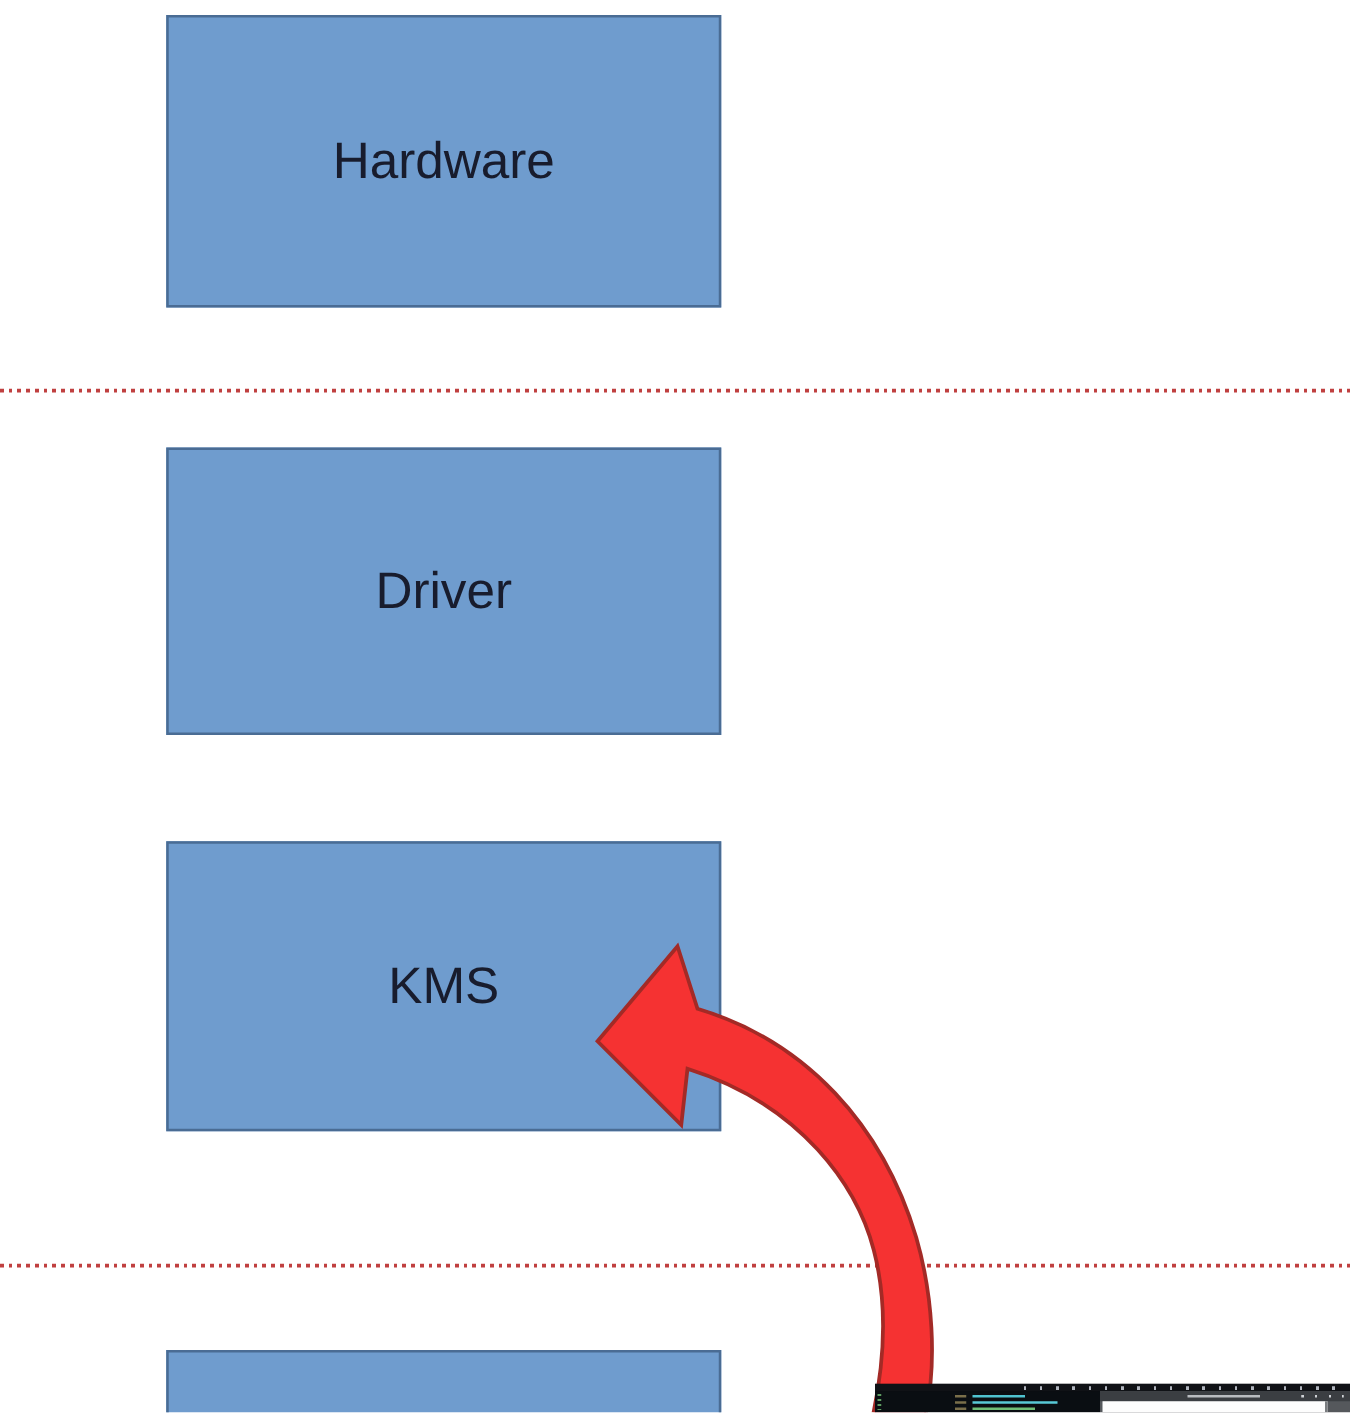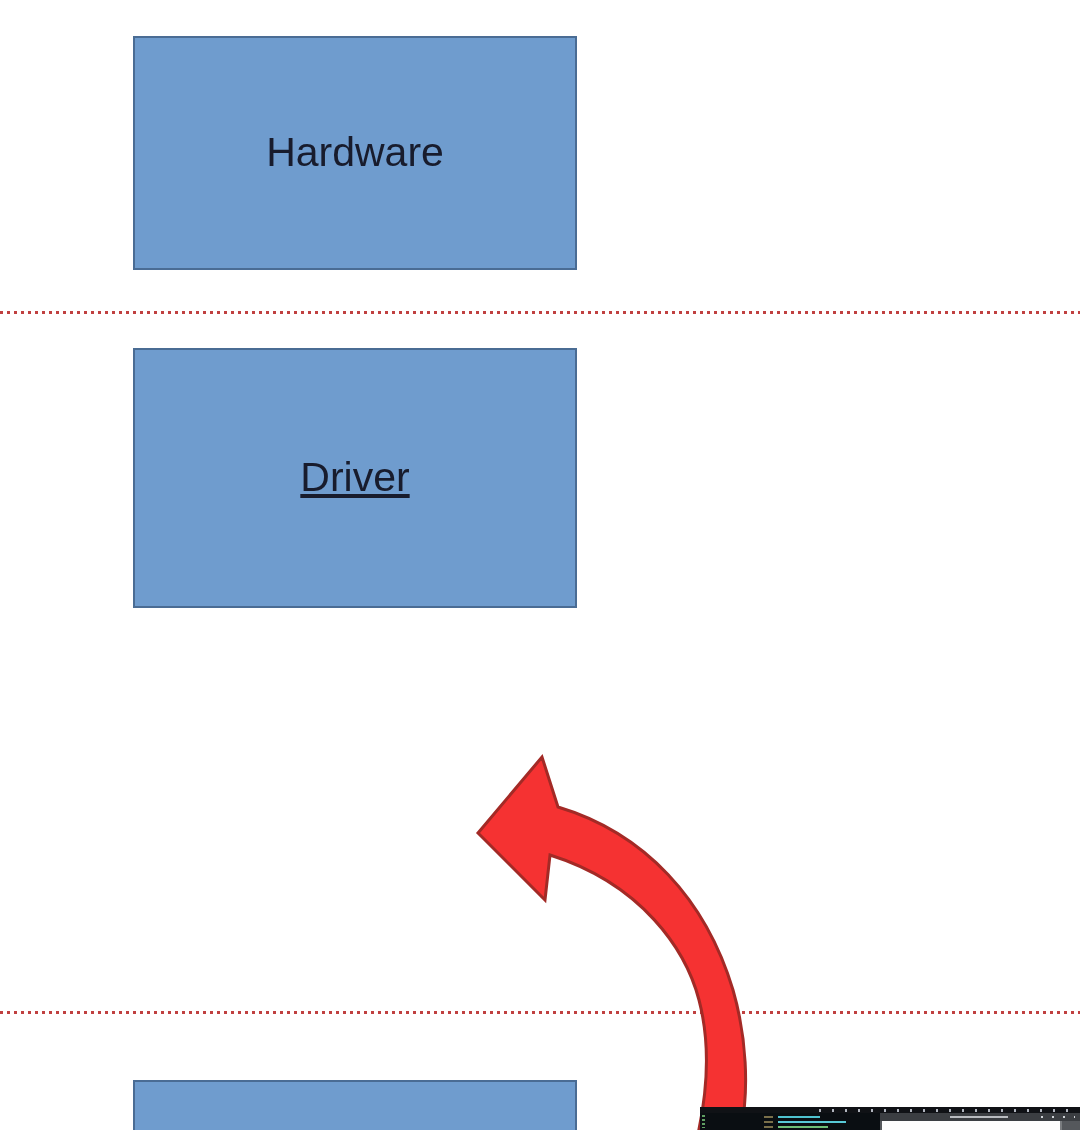--- a/index.html
+++ b/index.html
@@ -8,22 +8,22 @@
     overflow:hidden;font-family:"Liberation Sans",sans-serif;
   }
   
   .box{
     position:absolute;left:133px;width:444px;box-sizing:border-box;
     background:var(--box_fill);border:2px solid var(--box_border);
     display:flex;flex-direction:column;align-items:center;justify-content:center;
     color:var(--box_text);font-size:41px;line-height:1.15;text-align:center;
     z-index:1;
   }
-  #box-hardware{top:36px;height:234px;justify-content:center;}
-  #box-driver{top:348px;height:260px;text-decoration:underline;}
+  #box-hardware{top:12px;height:234px;justify-content:center;}
+  #box-driver{top:358px;height:230px;}
   #box-kms{top:673px;height:232px;}
   #box-bottom{top:1080px;height:120px;}
   
   .separator{
     position:absolute;left:0;width:1080px;height:3px;z-index:0;
     background:repeating-linear-gradient(90deg,var(--dotted_line) 0 3px,transparent 3px 7px);
   }
   #sep-1{top:311px;}
   #sep-2{top:1011px;}
   
@@ -71,20 +71,23 @@
   <div class="separator" id="sep-2"></div>
 
   <div class="box" id="box-hardware">
     <span>Hardware</span>
   </div>
 
   <div class="box" id="box-driver">
     <span>Driver</span>
   </div>
 
+  <div class="box" id="box-kms">
+    <span>KMS</span>
+  </div>
 
   <div class="box" id="box-bottom"></div>
 
   <svg class="arrow-svg" width="1080" height="1130" viewBox="0 0 1080 1130" aria-hidden="true">
     <path class="arrow-shape" d="M 478 833
          L 542 757
          L 558 807
          C 645 833 706 900 733 990
          C 746 1035 750 1090 740 1134
          L 698 1134

